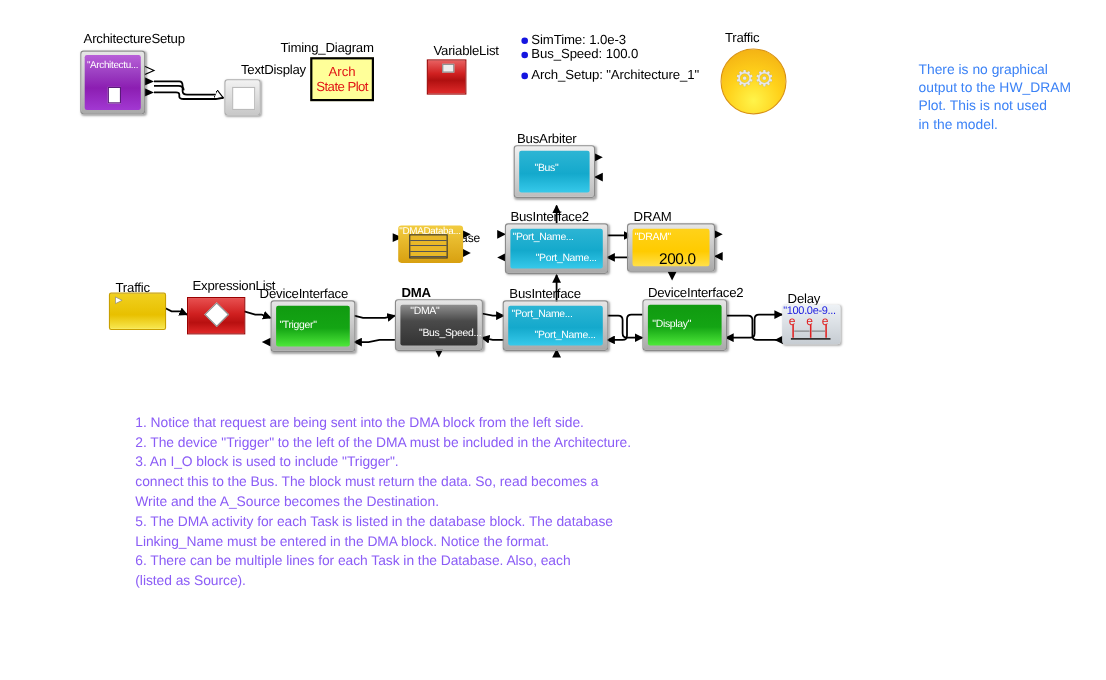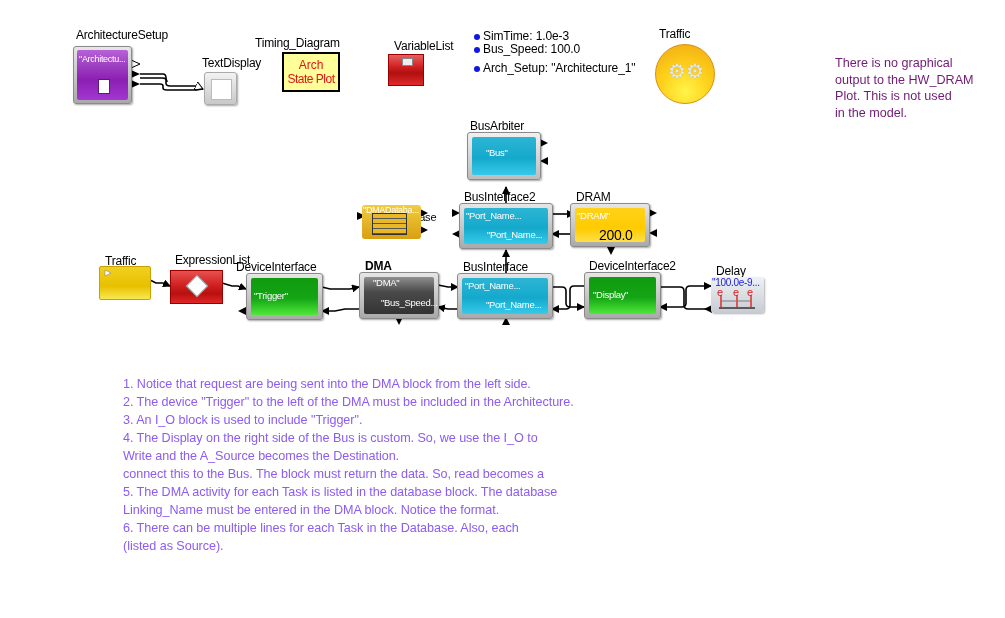--- a/index.html
+++ b/index.html
@@ -10,21 +10,21 @@
   .block { position:absolute; box-sizing:border-box; border-radius:3px;
            background:linear-gradient(#e6e6e6,#a9a9a9); border:1px solid #8a8a8a;
            box-shadow:1px 1px 2px rgba(0,0,0,0.35); }
   .inner { position:absolute; left:4px; top:4px; right:4px; bottom:4px; border-radius:2px; }
   .cyan  { background:linear-gradient(#2db5d4 0%,#14a9cc 55%,#36c9ea 100%); }
   .green { background:linear-gradient(#109a10 0%,#14a514 55%,#4ee83a 100%); }
   .dark  { background:linear-gradient(#8f8f8f 0%,#4a4a4a 40%,#333 100%); }
   .yellowb { background:linear-gradient(#ffd21a,#ffcb00 60%,#ffe04a); }
   .txt { position:absolute; font-size:9.5px; white-space:nowrap; letter-spacing:-0.3px; }
   .note { position:absolute; left:123px; top:375px; color:#8b5cf6; font-size:12.6px; line-height:18px; white-space:nowrap; letter-spacing:-0.05px;}
-  .red-note { position:absolute; left:835px; top:55px; color:#701a75; font-size:12.6px; line-height:16.5px; white-space:nowrap; }
+  .red-note { position:absolute; left:835px; top:55px; color:#3b82f6; font-size:12.6px; line-height:16.5px; white-space:nowrap; }
   .vars { position:absolute; left:474px; top:30px; font-size:12px; line-height:13px; color:#000; }
   .vars div { display:flex; align-items:center; white-space:nowrap; letter-spacing:-0.1px; }
   .dot { display:inline-block; width:6px; height:6px; border-radius:50%; background:#1515e0; margin-right:3px; }
   svg.wires { position:absolute; left:0; top:0; }
 </style>
 </head>
 <body>
 
 <svg class="wires" width="1005" height="618">
   <defs>
@@ -95,21 +95,21 @@
   <path d="M712,305 L704,309 L712,313 z" fill="#000"></path>
 </svg>
 
 <div class="lbl" style="left:76px;top:28px;">ArchitectureSetup</div>
 <div class="block" style="left:73px;top:46px;width:59px;height:58px;">
   <div class="inner" style="left:3px;top:3px;right:3px;bottom:3px;background:linear-gradient(#b860d8 0%,#9a3cc0 35%,#8c1eb2 60%,#a238d2 100%);"></div>
   <div class="txt" style="left:5px;top:7px;color:#fff;font-size:9px;">"Architectu...</div>
   <div class="abs" style="left:24px;top:32px;width:10px;height:13px;background:#fff;border:1px solid #5a1a7a;"></div>
 </div>
 
-<div class="lbl" style="left:202px;top:56px;">TextDisplay</div>
+<div class="lbl" style="left:219px;top:56px;">TextDisplay</div>
 <div class="block" style="left:204px;top:72px;width:33px;height:33px;background:linear-gradient(#f2f2f2,#c8c8c8);border:1px solid #aaa;">
   <div class="abs" style="left:6px;top:6px;width:19px;height:19px;background:#fff;border:1px solid #bbb;"></div>
 </div>
 
 <div class="lbl" style="left:255px;top:36px;">Timing_Diagram</div>
 <div class="abs" style="left:282px;top:52px;width:58px;height:40px;background:#ffff99;border:2px solid #000;box-sizing:border-box;text-align:center;color:#e01515;font-size:12px;line-height:14px;padding-top:4px;">
   <div>Arch</div>
   <div style="letter-spacing:-0.5px;">State Plot</div>
 </div>
 
@@ -226,20 +226,19 @@
   </svg>
   <div class="txt" style="left:6px;top:9px;color:#e02020;font-size:11px;">e</div>
   <div class="txt" style="left:22px;top:9px;color:#e02020;font-size:11px;">e</div>
   <div class="txt" style="left:36px;top:9px;color:#e02020;font-size:11px;">e</div>
 </div>
 
 <div class="note">
   <div>1. Notice that request are being sent into the DMA block from the left side.</div>
   <div>2. The device "Trigger" to the left of the DMA must be included in the Architecture.</div>
   <div>3. An I_O block is used to include "Trigger".</div>
-  <div>4. The Display on the right side of the Bus is custom.  So, we use the I_O to</div>
+  <div>connect this to the Bus.  The block must return the data.  So, read becomes a</div>
   <div>Write and the A_Source becomes the Destination.</div>
-  <div>connect this to the Bus.  The block must return the data.  So, read becomes a</div>
   <div>5. The DMA activity for each Task is listed in the database block. The database</div>
   <div>Linking_Name must be entered in the DMA block.  Notice the format.</div>
   <div>6. There can be multiple lines for each Task in the Database.  Also, each</div>
   <div>(listed as Source).</div>
 </div>
 
 </body></html>

